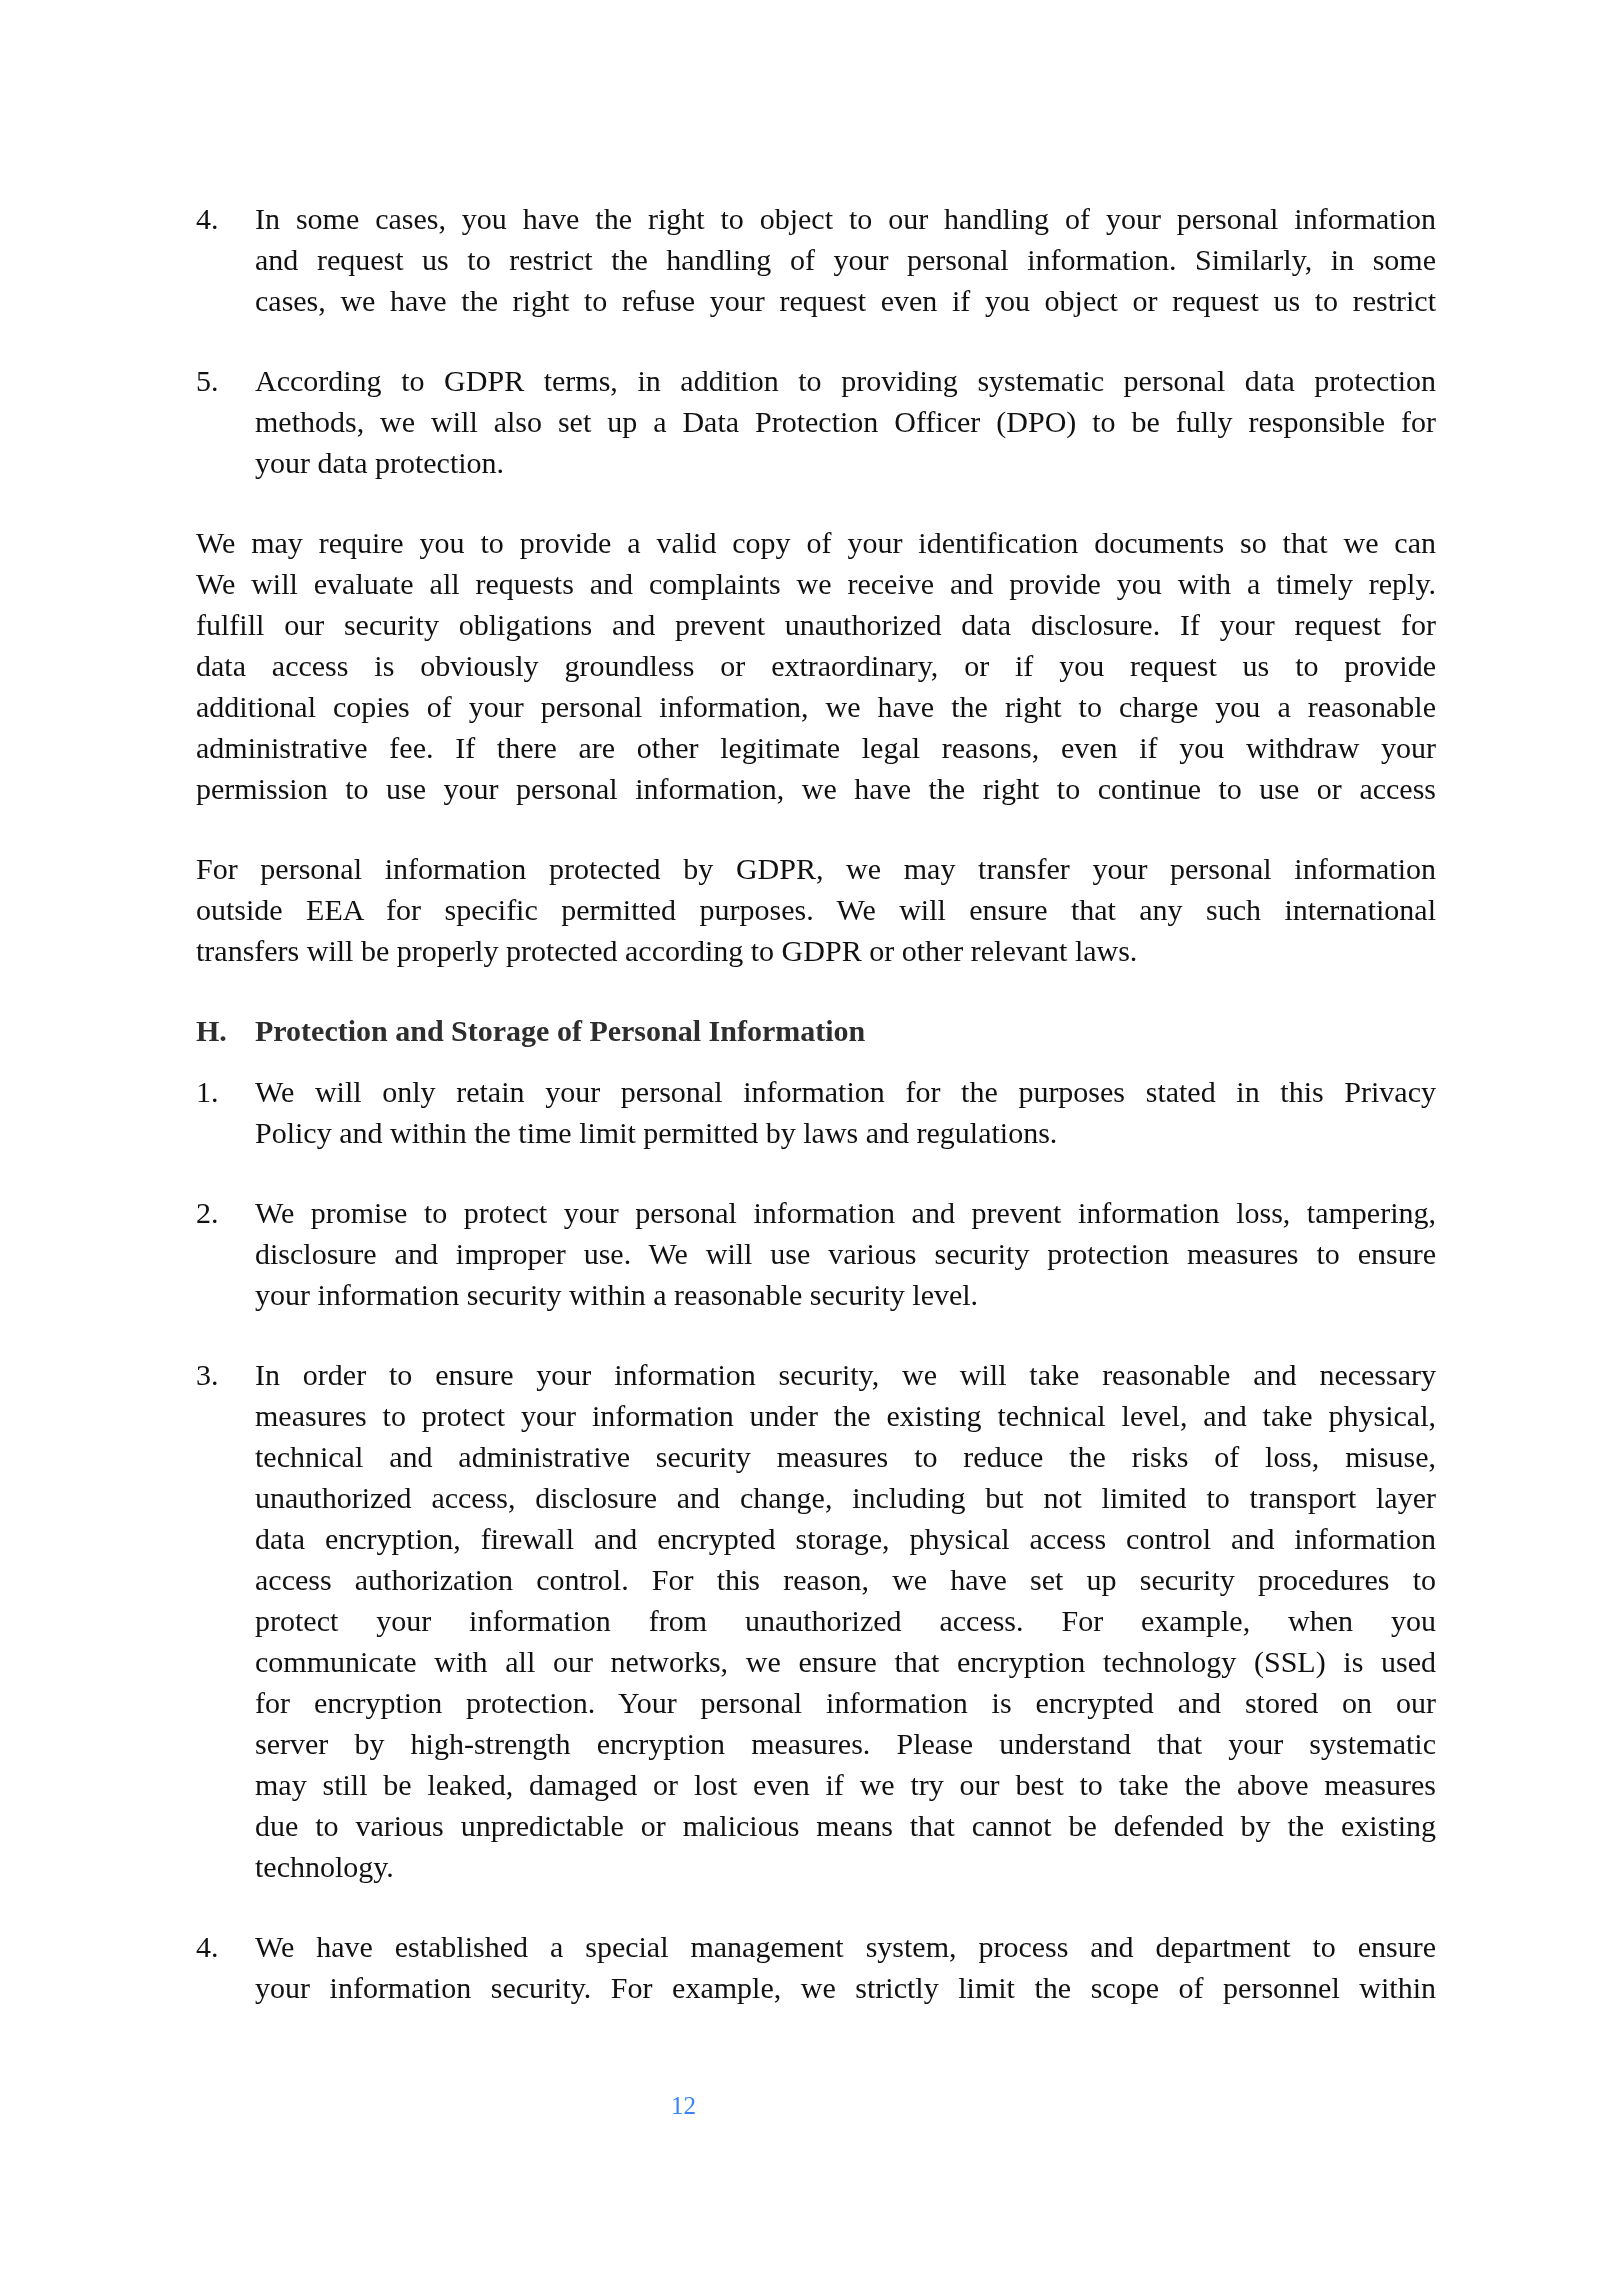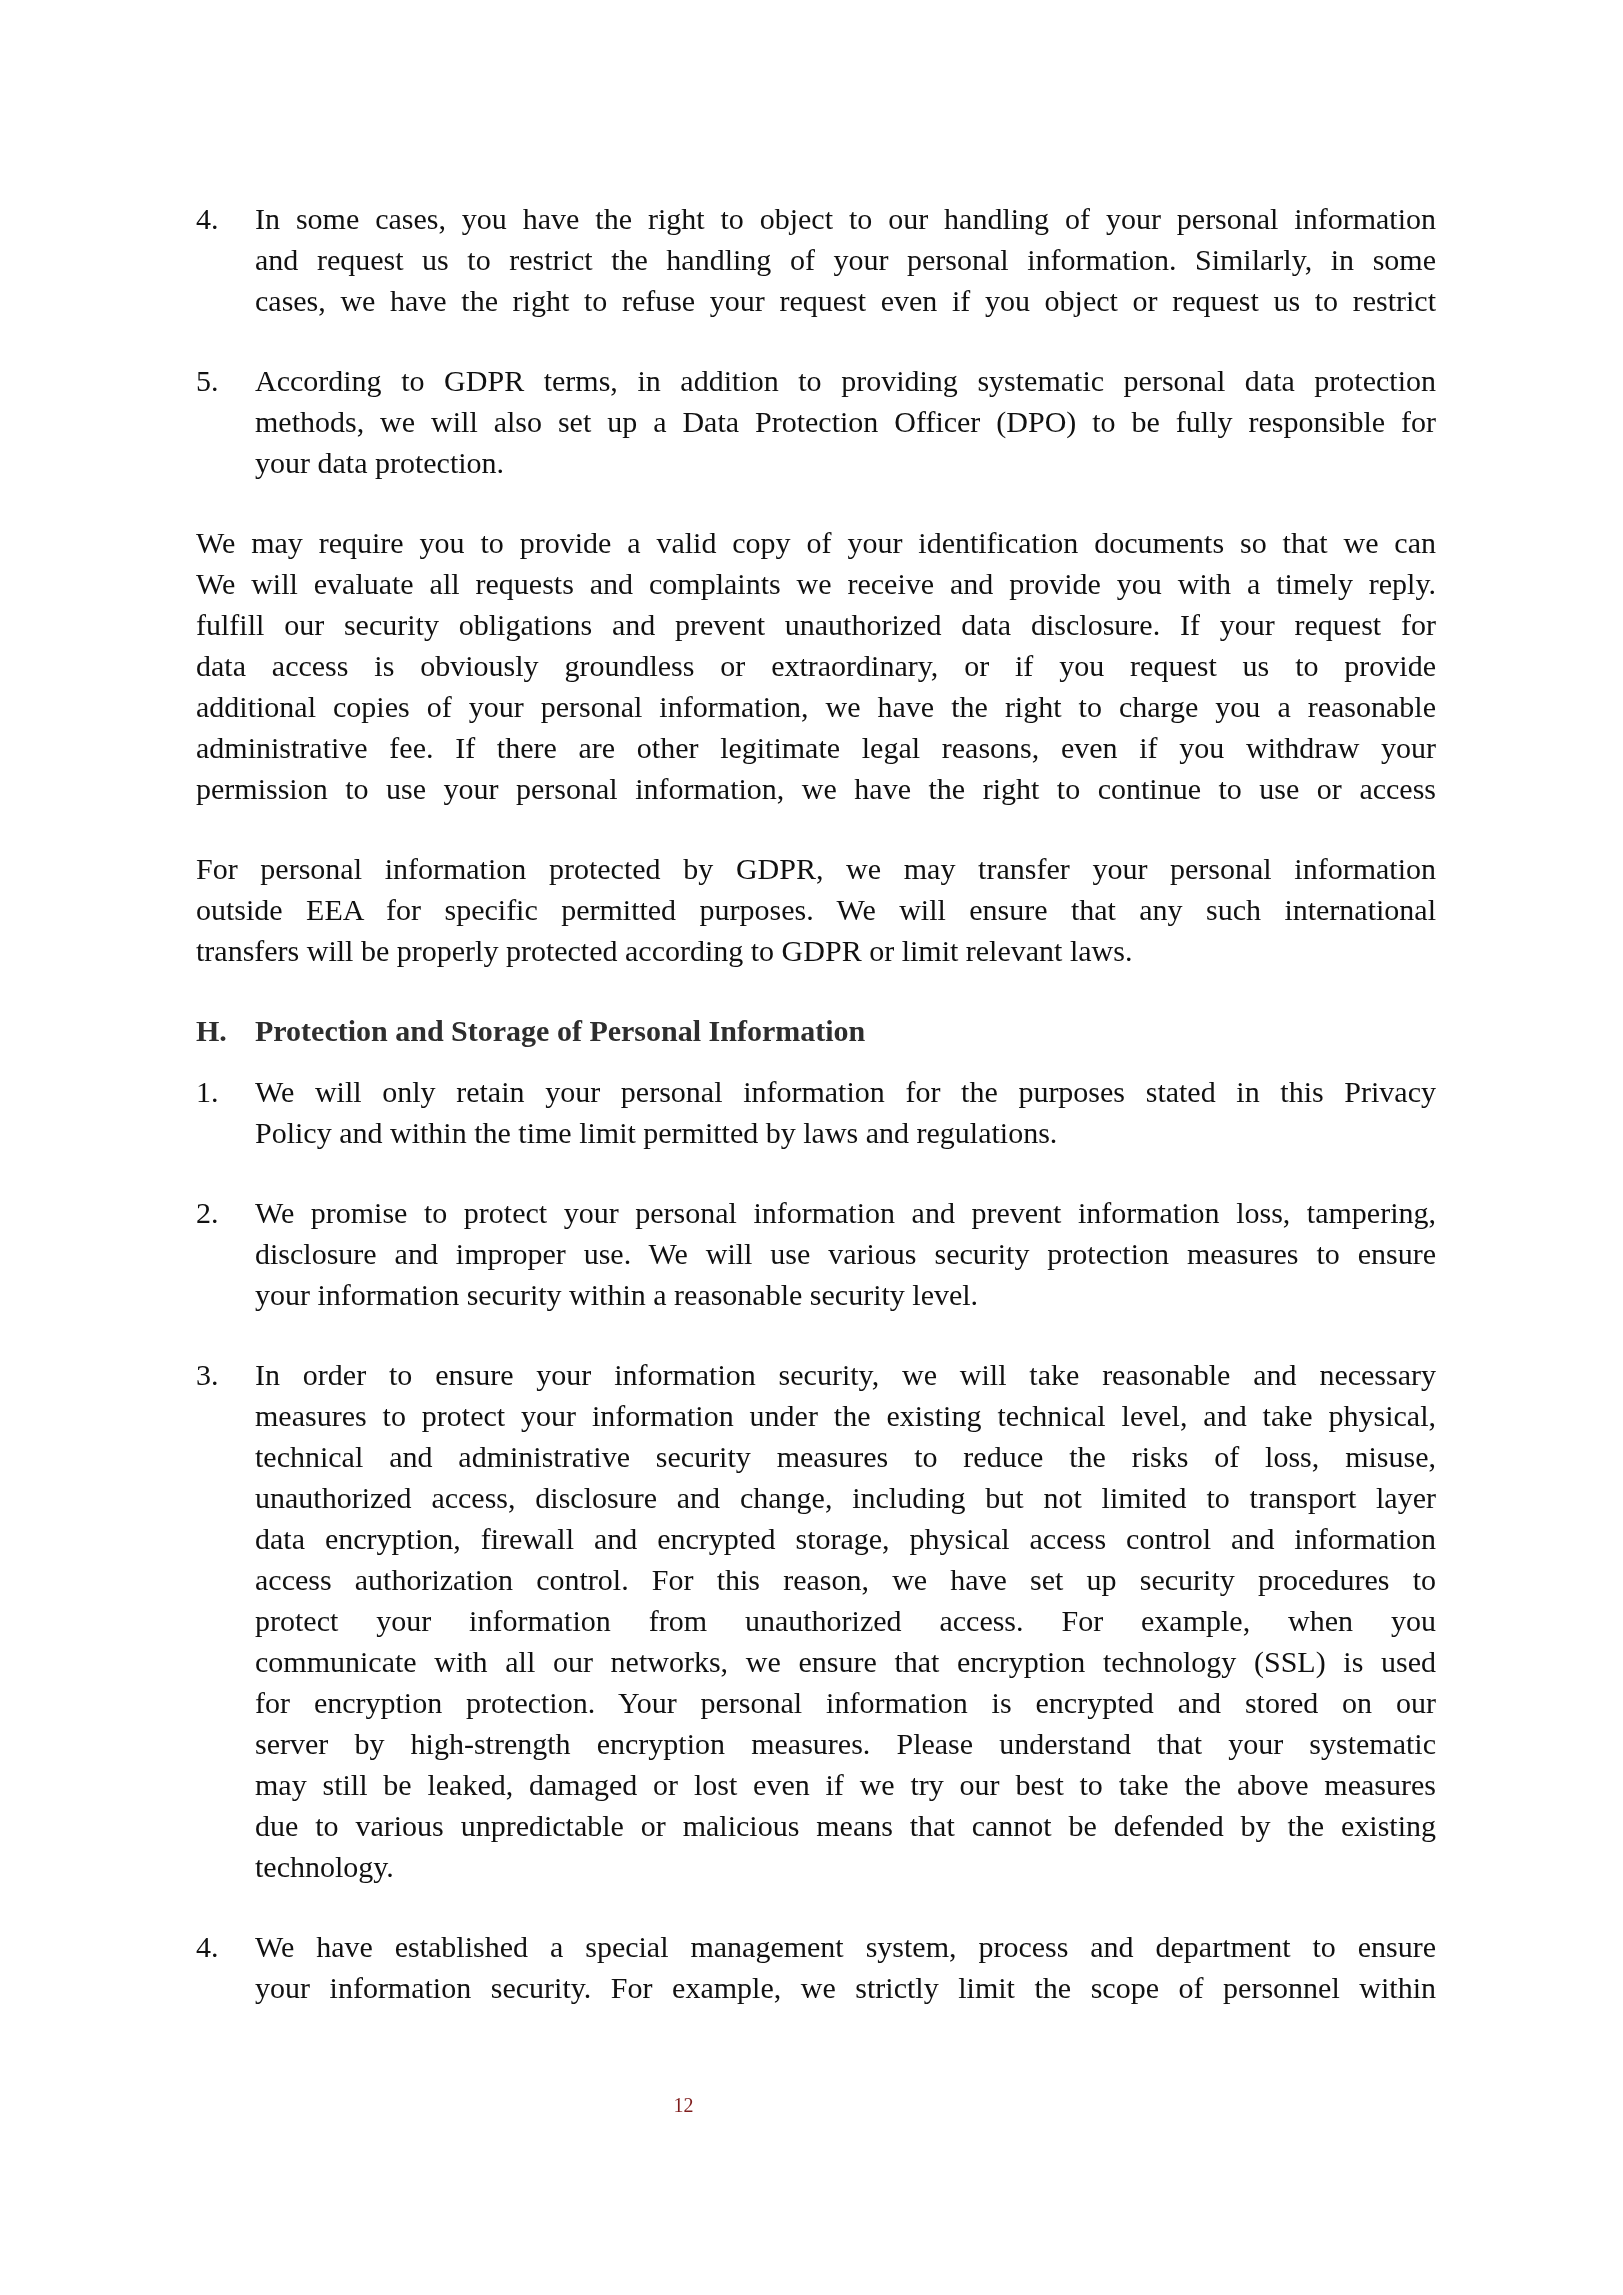--- a/index.html
+++ b/index.html
@@ -60,23 +60,23 @@
       left: 0;
       top: 0;
       width: 59px;
     }
     .page-number {
       position: absolute;
       left: 0;
       width: 1367px;
       top: 2091px;
       text-align: center;
-      font-size: 20px;
+      font-size: 25px;
       line-height: 29px;
-      color: #7f1d1d;
+      color: #3b82f6;
     }
   </style>
 </head>
 <body>
 
 <div class="page">
 
   <div class="block item">
     <span class="num">4.</span>
     <span class="ln">In some cases, you have the right to object to our handling of your personal information</span>
@@ -97,21 +97,21 @@
     <span class="ln">fulfill our security obligations and prevent unauthorized data disclosure. If your request for</span>
     <span class="ln">data access is obviously groundless or extraordinary, or if you request us to provide</span>
     <span class="ln">additional copies of your personal information, we have the right to charge you a reasonable</span>
     <span class="ln">administrative fee. If there are other legitimate legal reasons, even if you withdraw your</span>
     <span class="ln">permission to use your personal information, we have the right to continue to use or access</span>
   </div>
 
   <div class="block">
     <span class="ln">For personal information protected by GDPR, we may transfer your personal information</span>
     <span class="ln">outside EEA for specific permitted purposes. We will ensure that any such international</span>
-    <span class="ln last">transfers will be properly protected according to GDPR or limit relevant laws.</span>
+    <span class="ln last">transfers will be properly protected according to GDPR or other relevant laws.</span>
   </div>
 
   <div class="heading">
     <span class="num">H.</span>
     <span>Protection and Storage of Personal Information</span>
   </div>
 
   <div class="block item">
     <span class="num">1.</span>
     <span class="ln">We will only retain your personal information for the purposes stated in this Privacy</span>

